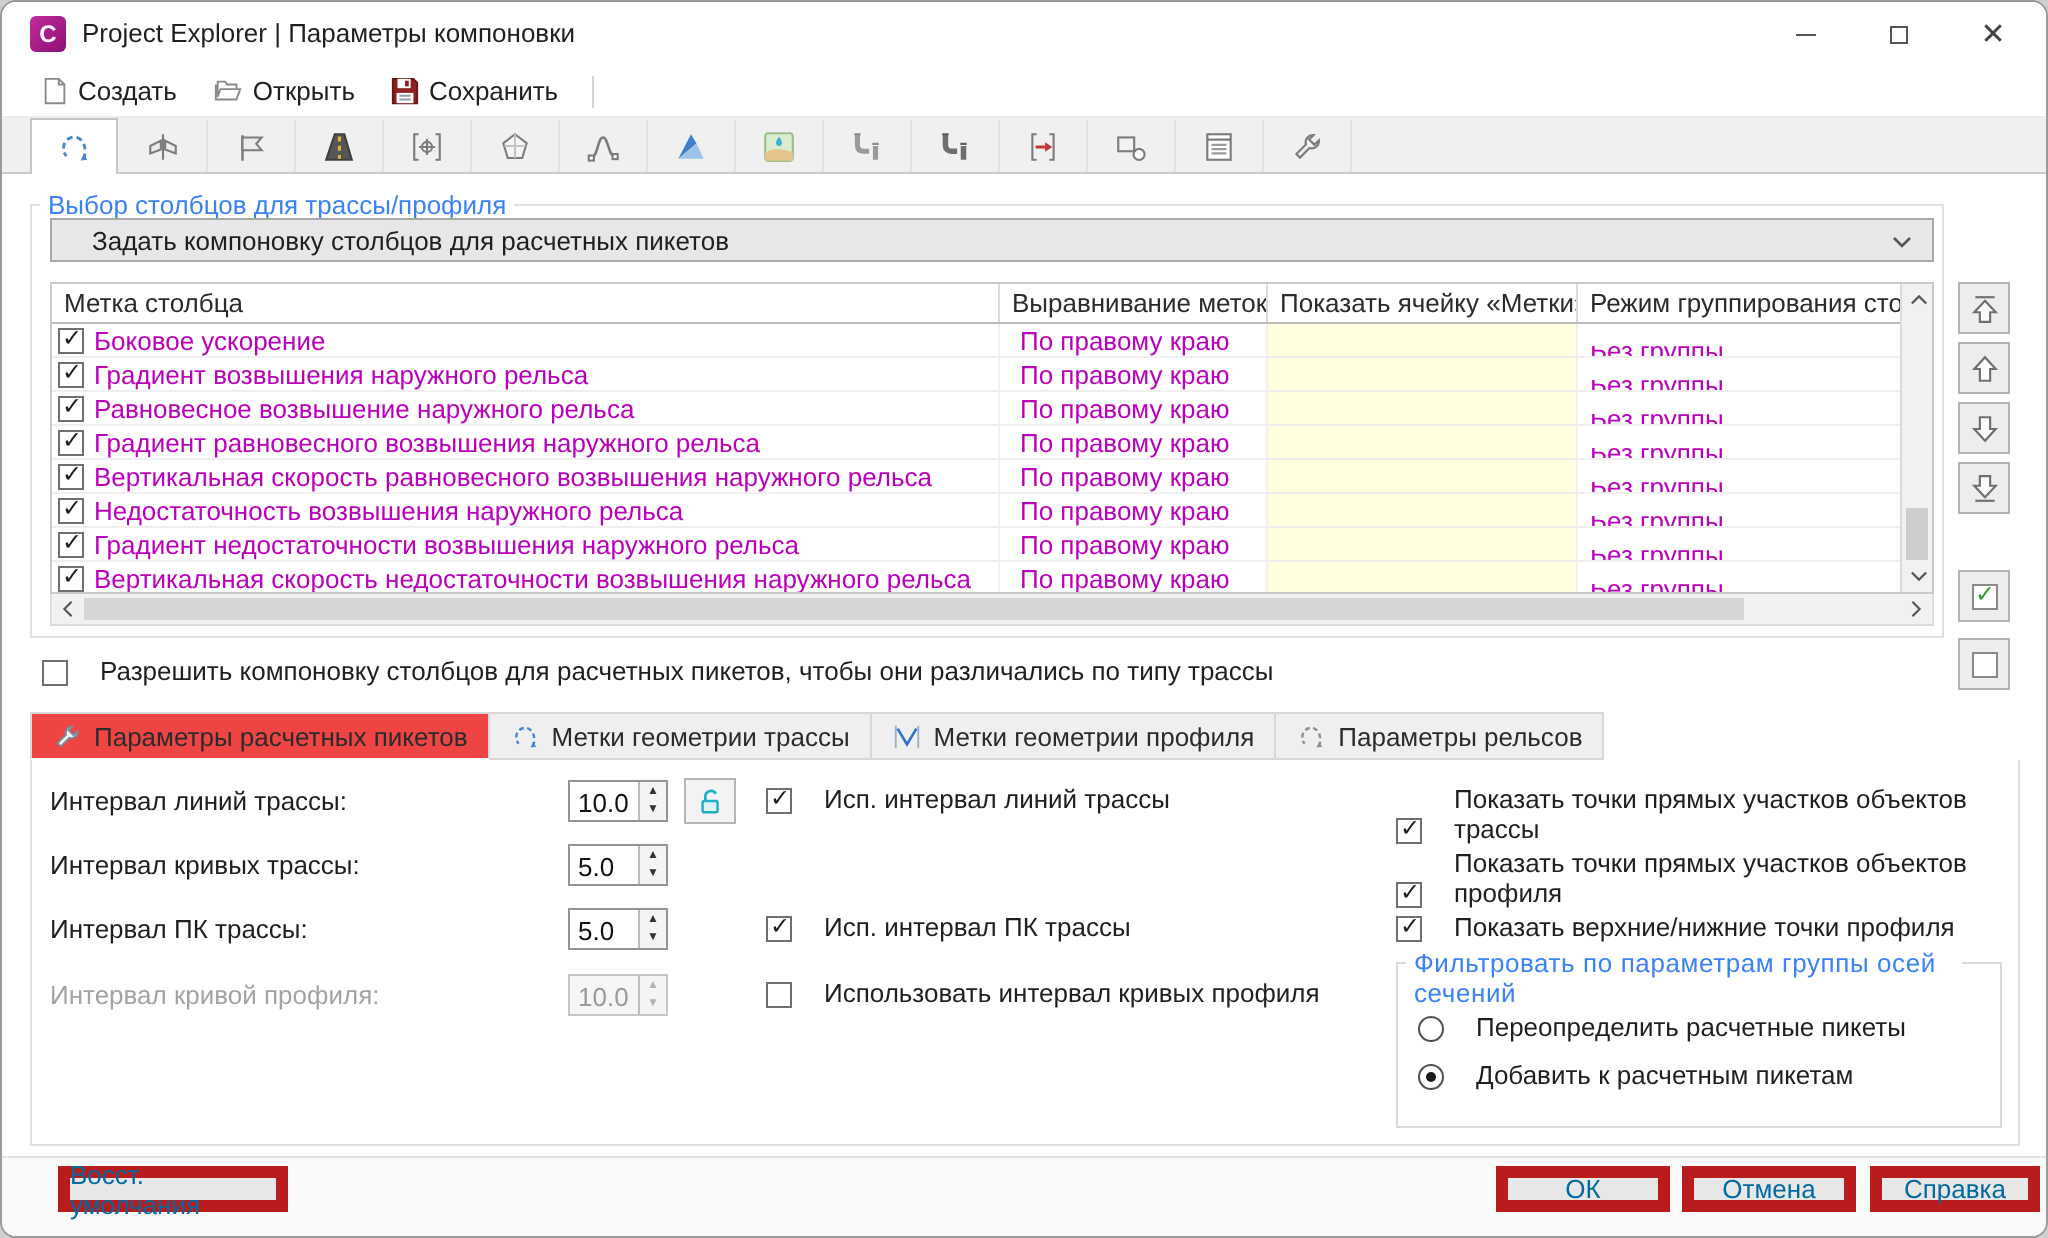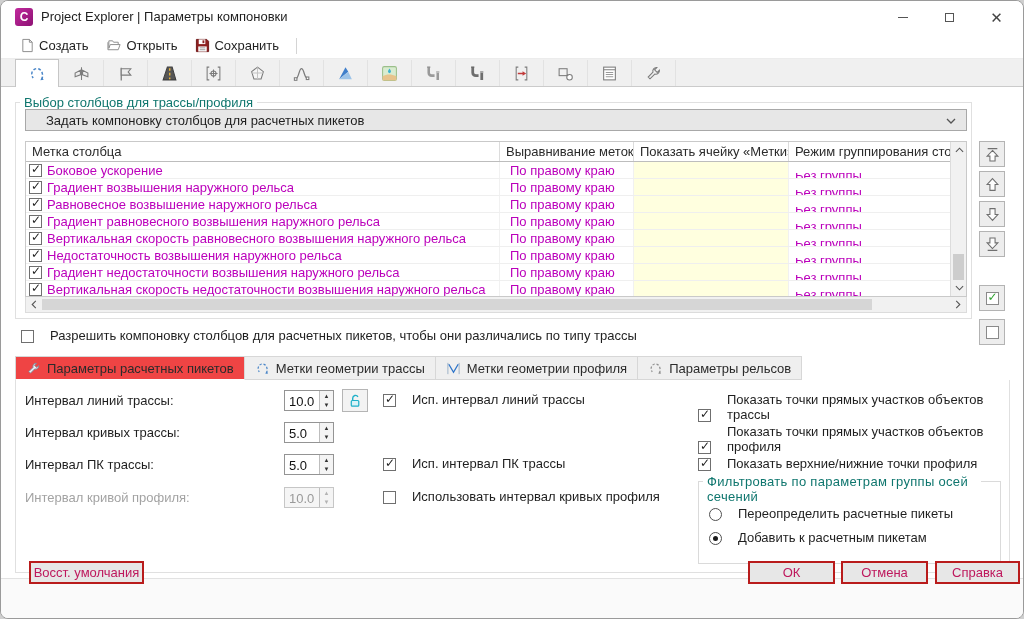--- a/index.html
+++ b/index.html
@@ -21,21 +21,21 @@
   .toolbar{position:absolute;left:0;top:32px;width:100%;height:26px;display:flex;align-items:center;
     padding-left:12px;gap:4px;border-bottom:1px solid #ececec;background:#fff;}
   .tbtn{display:flex;align-items:flex-start;gap:4px;padding:2px 6px;border:1px solid transparent;}
   .tsep{width:1px;height:16px;background:#d4d4d4;margin-left:6px;}
   
   .iconstrip{position:absolute;left:0;top:58px;width:100%;height:28px;background:#f0f0f0;border-bottom:1px solid #cbcbcb;}
   .itab{position:absolute;top:1px;width:44px;height:26px;display:flex;align-items:center;justify-content:center;border-right:1px solid #e2e2e2;}
   .itab.active{background:#fff;border:1px solid #c6c6c6;border-bottom:none;height:28px;top:0;z-index:2;}
   
   .groupbox{position:absolute;border:1px solid #e0e0e0;}
-  .legend{position:absolute;top:-8px;left:4px;background:#fff;padding:0 4px;color:#0f766e;}
+  .legend{position:absolute;top:-8px;left:4px;background:#fff;padding:0 4px;color:#3b82f6;}
   
   .combo{position:absolute;background:#e7e7e7;border:1px solid #a8a8a8;display:flex;align-items:center;padding:0 20px;}
   .combo .chev{position:absolute;right:10px;top:8px;}
   
   .tbl{position:absolute;border:1px solid #c9c9c9;background:#fff;overflow:hidden;}
   .thead{display:flex;height:20px;border-bottom:1px solid #bdbdbd;background:#fff;}
   .th{padding:2px 0 0 6px;color:#2b2b2b;border-right:1px solid #dcdcdc;overflow:hidden;white-space:nowrap;}
   .trow{display:flex;height:17px;border-bottom:1px solid #efefef;background:#fff;}
   .td{overflow:hidden;white-space:nowrap;color:#bb00bb;border-right:1px solid #f1f1f1;display:flex;align-items:center;}
   .td.c1{padding-left:3px;gap:5px;}
@@ -70,22 +70,22 @@
   .spin.dis{background:#f5f5f5;border-color:#c6c6c6;}
   .spin.dis input{color:#9a9a9a;}
   .spin.dis .arr{color:#b3b3b3;}
   .cbrow{position:absolute;display:flex;align-items:flex-end;gap:16px;}
   .cbrow .lab{line-height:15px;}
   .radio{width:13px;height:13px;border:1px solid #4f4f4f;border-radius:50%;background:#fff;position:relative;flex:none;}
   .radio.sel::after{content:"";position:absolute;left:3px;top:3px;width:5px;height:5px;border-radius:50%;background:#1a1a1a;}
   
   .footline{position:absolute;left:0;top:577px;width:100%;height:1px;background:#e2e2e2;}
   .footer{position:absolute;left:0;top:578px;width:100%;height:41px;background:#fafafa;}
-  .btn{position:absolute;top:560px;height:23px;background:#e7e7e7;border:2px solid #b91c1c;
-    display:flex;align-items:center;justify-content:center;color:#be185d;}
+  .btn{position:absolute;top:582px;height:23px;background:#e7e7e7;border:6px solid #b91c1c;
+    display:flex;align-items:center;justify-content:center;color:#0369a1;}
   .lockbtn{position:absolute;left:341px;width:26px;height:23px;background:#f3f3f3;border:1px solid #b5b5b5;
     display:flex;align-items:center;justify-content:center;}
   svg{display:block;}
 </style>
 </head>
 <body>
 
 <div class="window">
 
   <div class="titlebar">

